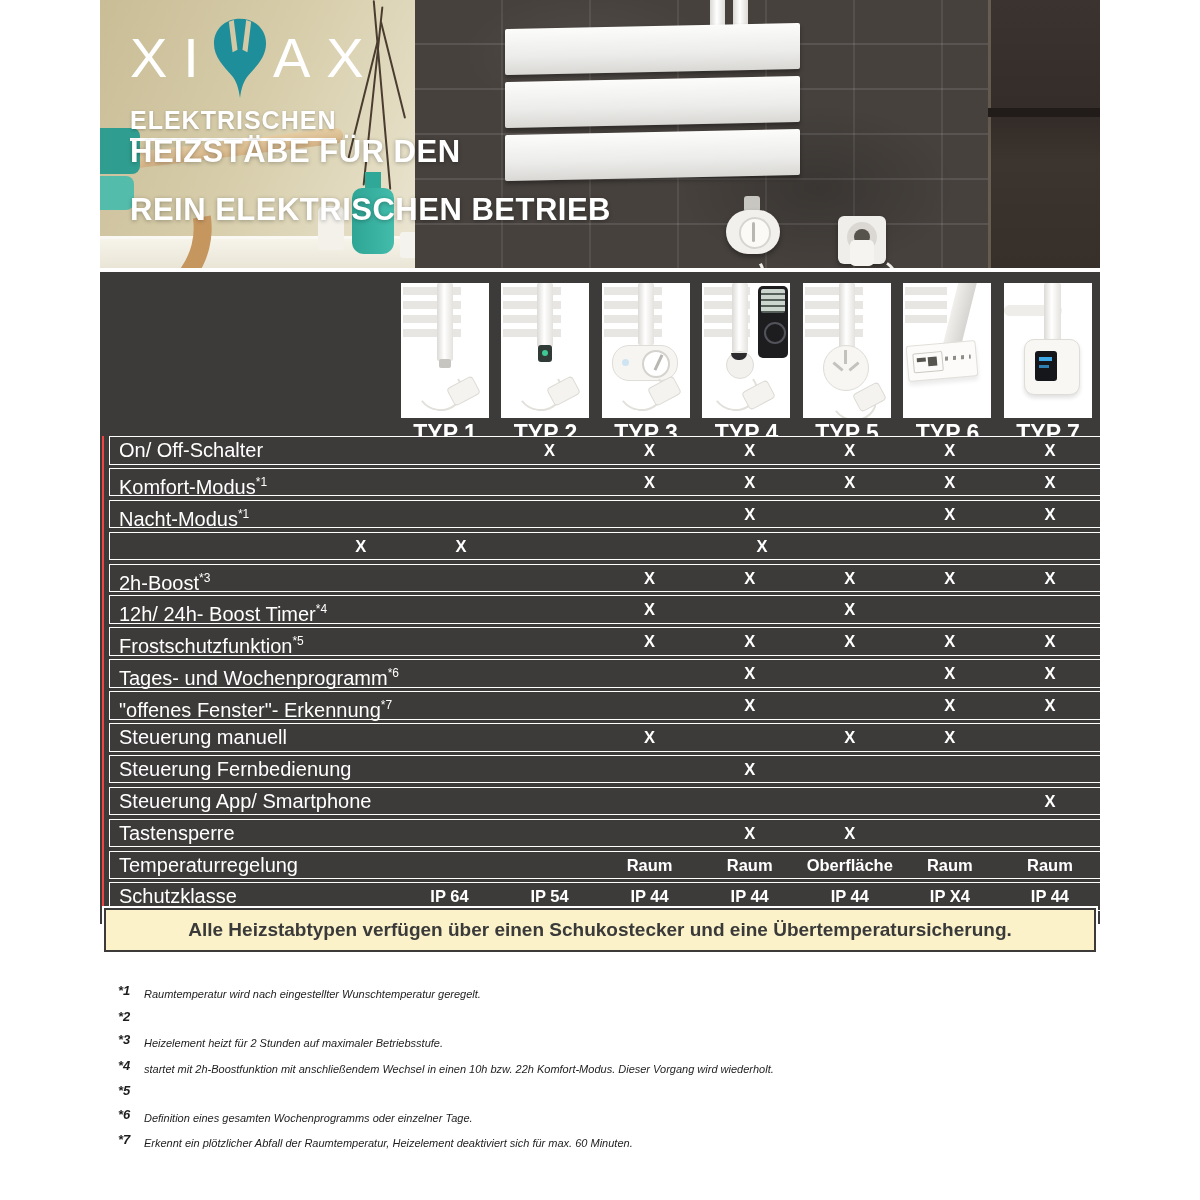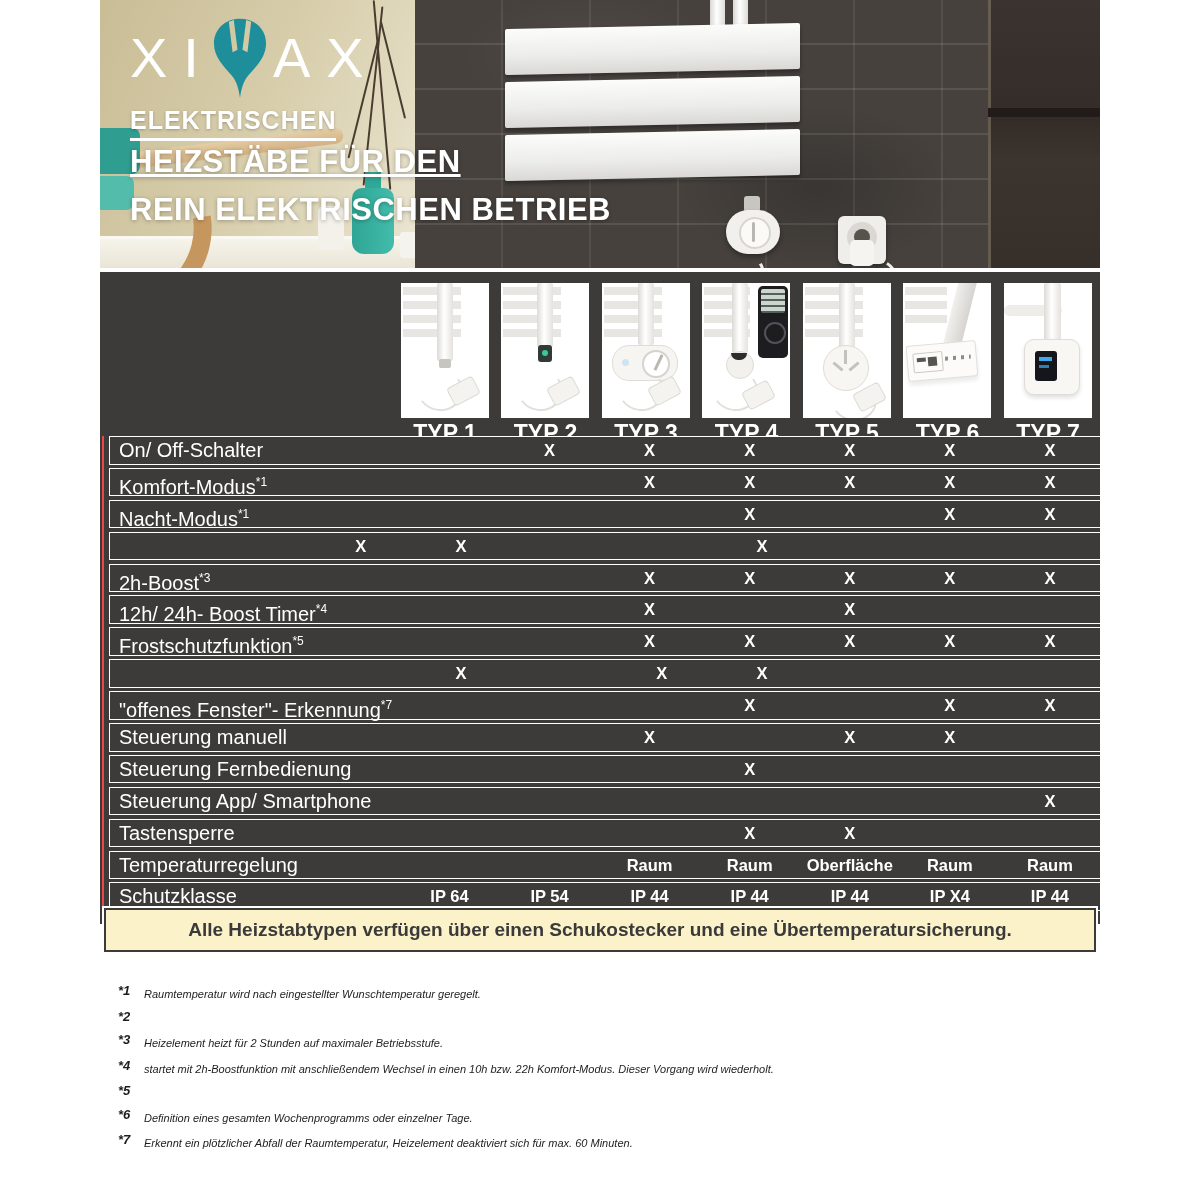--- a/index.html
+++ b/index.html
@@ -59,22 +59,22 @@
   .socket .ring{position:absolute;left:9px;top:6px;width:30px;height:30px;border-radius:50%;background:#dbd8d3;}
   .socket .hole{position:absolute;left:16px;top:13px;width:16px;height:16px;border-radius:50%;background:#56524c;}
   .socket .plug{position:absolute;left:12px;top:24px;width:24px;height:26px;background:#f6f4f0;border-radius:5px;}
   .ca2{left:748px;top:258px;width:44px;height:40px;transform:rotate(-10deg);}
 
   .logo{position:absolute;left:30px;top:14px;display:flex;align-items:center;}
   .logo .lt{color:#fff;font-size:56px;line-height:80px;letter-spacing:16px;font-weight:400;}
   .logo svg{margin:2px 2px 0 -6px;}
   .eyebrow{position:absolute;left:30px;top:106px;color:#fff;font-size:25px;font-weight:bold;letter-spacing:1px;
            border-bottom:3px solid #fff;padding-bottom:3px;text-shadow:0 1px 3px rgba(0,0,0,.25);}
-  .h1a{position:absolute;left:30px;top:144px;color:#fff;font-size:31px;font-weight:bold;letter-spacing:.5px;
-       text-shadow:0 1px 4px rgba(0,0,0,.3);text-decoration:underline;}
+  .h1a{position:absolute;left:30px;top:134px;color:#fff;font-size:31px;font-weight:bold;letter-spacing:.5px;
+       text-shadow:0 1px 4px rgba(0,0,0,.3);}
   .h1b{position:absolute;left:30px;top:192px;color:#fff;font-size:31px;font-weight:bold;letter-spacing:.5px;
        text-shadow:0 1px 4px rgba(0,0,0,.3);}
 
   
   .tblock{position:absolute;left:100px;top:272px;width:1000px;height:652px;background:#3d3b3a;}
   .pbox{position:absolute;top:11px;width:88px;height:135px;background:#fff;overflow:hidden;}
   .tlabel{position:absolute;top:146px;width:100px;height:30px;line-height:30px;text-align:center;
           color:#fff;font-size:23px;font-weight:bold;}
   .rows-outline{position:absolute;left:2px;top:164px;width:992px;border-left:2px solid #ef4444;border-right:2px solid #fff;
                 padding:0 5px;}
@@ -340,20 +340,21 @@
           <div class="lbl">Frostschutzfunktion<sup>*5</sup></div>
           <div class="cell"></div>
           <div class="cell"></div>
           <div class="cell">X</div>
           <div class="cell">X</div>
           <div class="cell">X</div>
           <div class="cell">X</div>
           <div class="cell">X</div>
         </div>
         <div class="t-row">
+          <div class="lbl">Tages- und Wochenprogramm<sup>*6</sup></div>
           <div class="cell"></div>
           <div class="cell"></div>
           <div class="cell"></div>
           <div class="cell">X</div>
           <div class="cell"></div>
           <div class="cell">X</div>
           <div class="cell">X</div>
         </div>
         <div class="t-row">
           <div class="lbl">"offenes Fenster"- Erkennung<sup>*7</sup></div>

